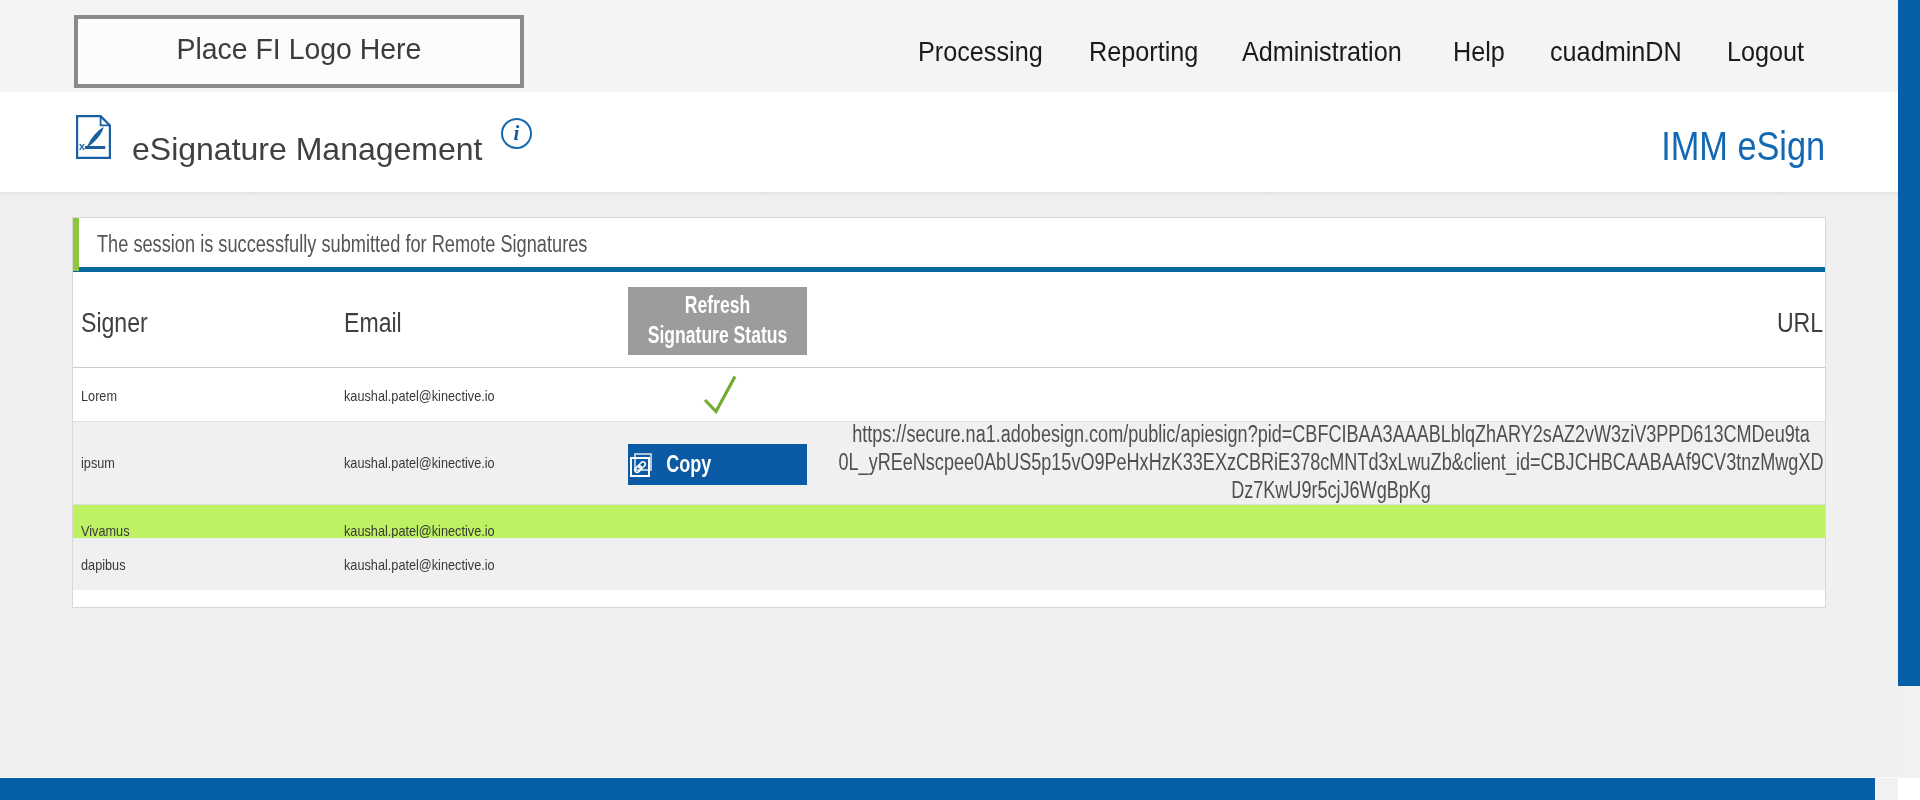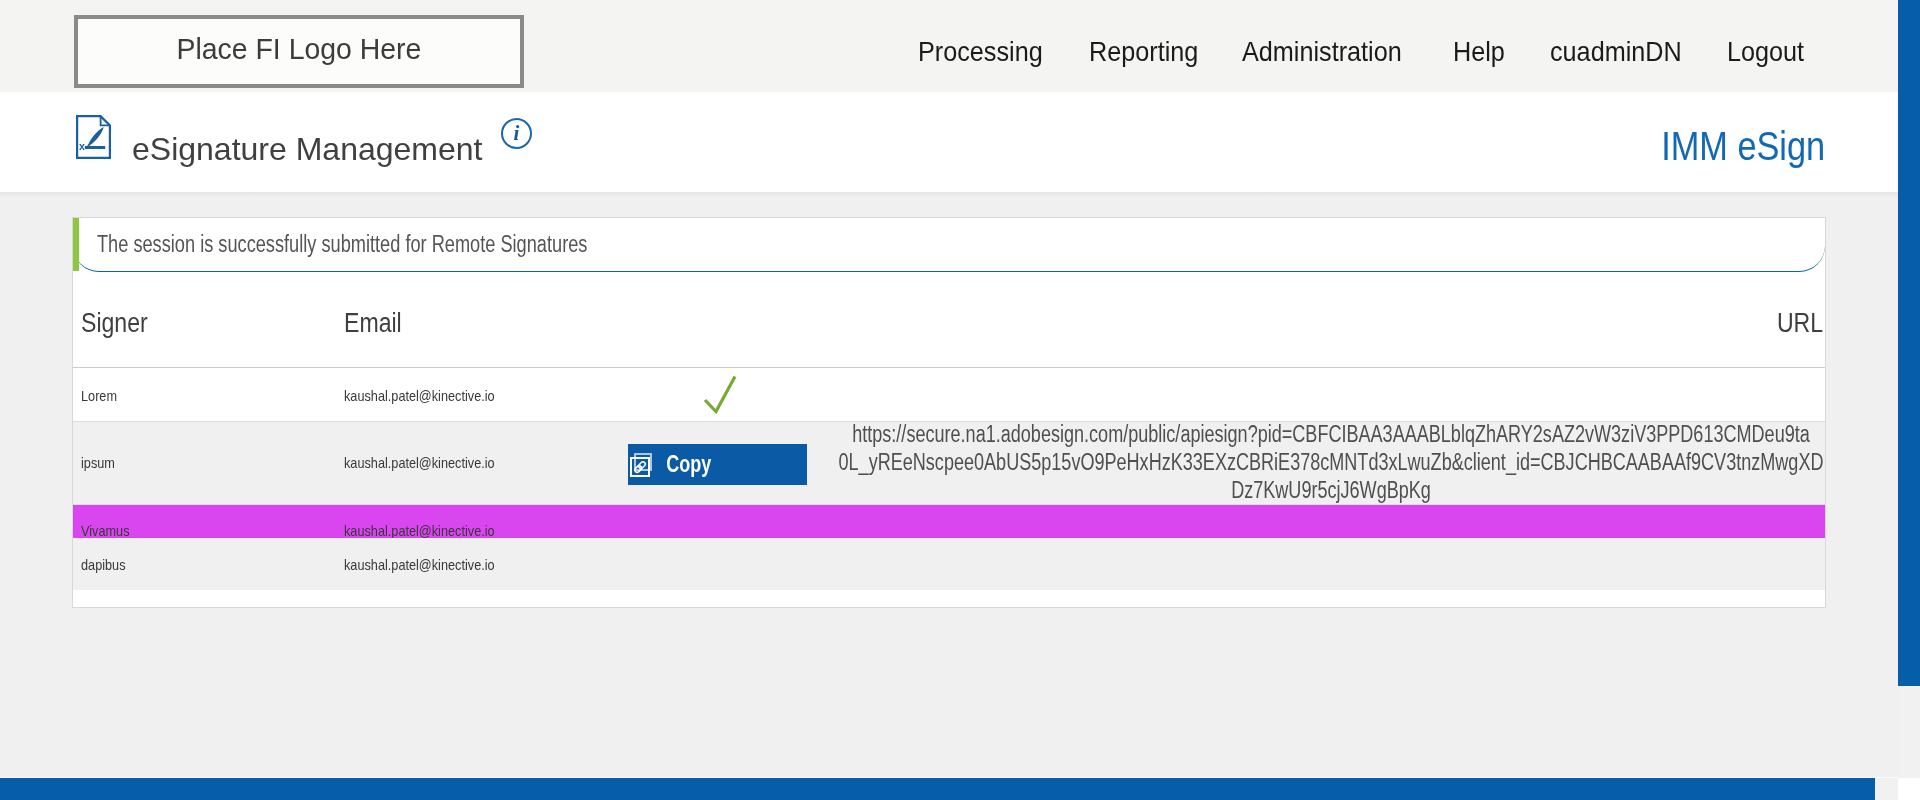--- a/index.html
+++ b/index.html
@@ -21,30 +21,30 @@
   #titlebar { left:0; top:92px; width:1920px; height:100px; background:#ffffff; }
   #titlegrad { left:0; top:192px; width:1920px; height:5px; background:linear-gradient(#e4e4e4,#f0f0f0); }
   #pagetitle { left:132px; top:133px; font-size:32px; line-height:32px; color:#404040; }
   #imm { right:95px; top:126px; font-size:40px; line-height:40px; color:#1268b3; }
   #infoicon { left:501px; top:118px; width:31px; height:31px; border:2px solid #1668af; border-radius:50%;
               text-align:center; line-height:26px; font-family:"Liberation Serif",serif; font-style:italic;
               font-weight:bold; font-size:21px; color:#15589d; }
 
   
   #panel { left:72px; top:217px; width:1754px; height:391px; background:#ffffff; border:1px solid #d8d8d8; }
-  #alert { left:0; top:0; width:1752px; height:54px; border-bottom:1px solid #0369a1;border-radius:26px; }
+  #alert { left:0; top:0; width:1752px; height:54px; border-bottom:5px solid #0369a1; }
   #alertbar { left:0; top:0; width:6px; height:53px; background:#8dc63f; }
   #alerttext { left:24px; top:0; line-height:53px; font-size:23px; color:#555555; white-space:nowrap; }
   #alerttext .sxl { transform:scaleX(0.791); }
 
   .row { left:0; width:1752px; }
   #hrow  { top:54px;  height:96px; border-bottom:1px solid #cccccc; }
   #row1  { top:150px; height:54px; border-bottom:1px solid #dddddd; background:#ffffff; }
   #row2  { top:204px; height:83px; border-bottom:1px solid #dddddd; background:#f0f0f0; }
-  #row3  { top:287px; height:51px; border-bottom:1px solid #dddddd; background:#d946ef; }
+  #row3  { top:287px; height:51px; border-bottom:1px solid #dddddd; background:#bef264; }
   #row4  { top:320px; height:52px; background:#f0f0f0; }
 
   .c1 { left:8px; } .c2 { left:271px; }
   .c4 { left:762px; width:992px; text-align:right; }
   .hcell { font-size:27px; line-height:27px; color:#3f3f3f; white-space:nowrap; }
   .hcell .sxl, .hcell .sxc { transform:scaleX(0.855); }
   .cell  { font-size:15px; line-height:22.5px; color:#383838; white-space:nowrap; }
   .cell .sxl { transform:scaleX(0.847); }
 
   #btnrefresh { left:555px; top:15px; width:179px; height:68px; background:#9c9c9c; color:#ffffff;
@@ -93,20 +93,23 @@
 
   <div id="panel" class="abs">
     <div id="alert" class="abs">
       <div id="alertbar" class="abs"></div>
       <div id="alerttext" class="abs"><span class="sxl">The session is successfully submitted for Remote Signatures</span></div>
     </div>
     <div id="hrow" class="abs row">
       <div class="abs hcell c1" style="top:38px"><span class="sxl">Signer</span></div>
       <div class="abs hcell c2" style="top:38px"><span class="sxl">Email</span></div>
       <div class="abs hcell c4" style="top:38px"><span class="sxc">URL</span></div>
+      <div id="btnrefresh" class="abs">
+        <div class="inner">Refresh<br>Signature Status</div>
+      </div>
     </div>
     <div id="row1" class="abs row">
       <div class="abs cell c1" style="top:17px"><span class="sxl">Lorem</span></div>
       <div class="abs cell c2" style="top:17px"><span class="sxl">kaushal.patel@kinective.io</span></div>
       <svg class="abs" style="left:630px;top:6px" width="34" height="40" viewBox="0 0 34 40">
         <path d="M2 26 L13 37.5 L32 2.5" fill="none" stroke="#76a935" stroke-width="3.2"></path>
       </svg>
     </div>
     <div id="row2" class="abs row">
       <div class="abs cell c1" style="top:30px"><span class="sxl">ipsum</span></div>

